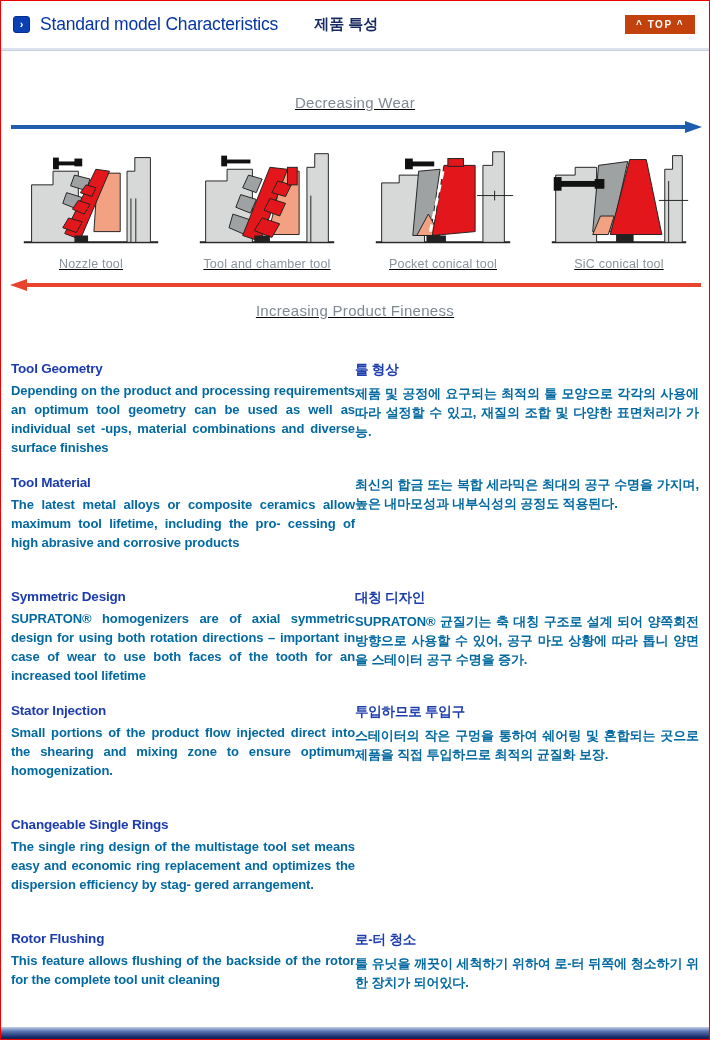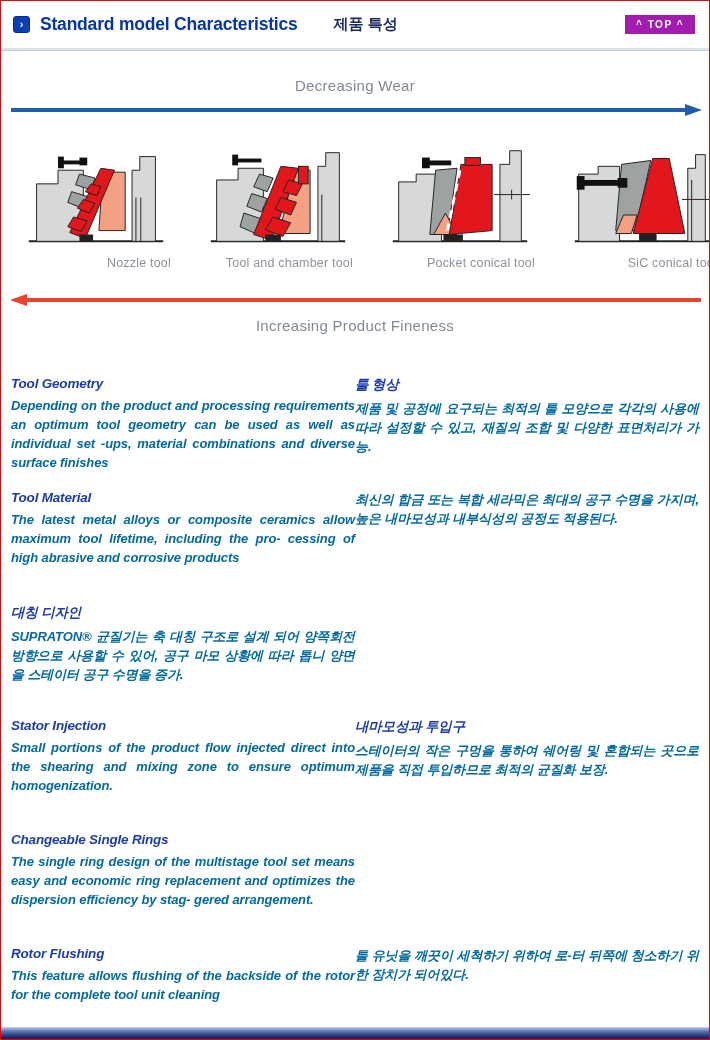--- a/index.html
+++ b/index.html
@@ -12,39 +12,39 @@
   .hdr{
     height:47px;display:flex;align-items:center;justify-content:space-between;
     padding:0 14px 0 12px;border-bottom:2px solid #dbe2ee;box-shadow:0 1px 0 #c5cfe0;
   }
   .hdr-left{display:flex;align-items:center;}
   .bullet{
     width:15px;height:15px;background:#0b3fb4;border:1px solid #072e8c;border-radius:3px;
     color:#fff;font-size:11px;font-weight:bold;display:inline-flex;align-items:center;
     justify-content:center;line-height:1;
   }
-  .ttl{font-size:17.5px;font-weight:bold;color:#0636a4;margin:0 0 0 10px;letter-spacing:-.2px;}
+  .ttl{font-size:17.5px;font-weight:normal;color:#0636a4;margin:0 0 0 10px;letter-spacing:-.2px;}
   .sub{font-size:15px;font-weight:bold;color:#17295e;margin-left:36px;}
   .topbtn{
-    background:#a21caf;color:#fff;font-size:10px;font-weight:bold;letter-spacing:1.5px;
+    background:#c2410c;color:#fff;font-size:10px;font-weight:bold;letter-spacing:1.5px;
     padding:4px 11px;text-decoration:none;cursor:pointer;border:0;
   }
   
-  .diag{padding-top:27px;}
+  .diag{padding-top:44px;text-decoration:underline;}
   .alabel{text-align:center;color:#7f8994;font-size:15px;letter-spacing:.3px;}
   .alabel.top{margin-bottom:9px;}
   .alabel.bot{margin-top:10px;}
   .arrow{display:block;margin:0 8px;}
   .tools{display:flex;justify-content:space-between;padding:8px 4px 0;}
-  .tools figure{margin:16px;width:172px;text-align:right;}
+  .tools figure{margin:0;width:172px;text-align:center;}
   .tools svg{display:block;margin:0 auto;}
   .tools figcaption{color:#8a929c;font-size:12.5px;margin-top:3px;letter-spacing:.2px;}
   
   .features{padding:42px 10px 0;}
-  .frow{display:grid;grid-template-columns:1fr 1fr;min-height:114px;font-style:italic;}
+  .frow{display:grid;grid-template-columns:1fr 1fr;min-height:114px;}
   .frow:last-child{min-height:0;}
   .frow h3{margin:0 0 5px;font-size:13.5px;font-weight:bold;color:#1c3cae;letter-spacing:-.2px;}
   .frow p{margin:0;font-size:13px;font-weight:bold;color:#0369a1;line-height:19px;
           text-align:justify;letter-spacing:-.1px;}
   
   .bbar{position:absolute;left:0;right:0;bottom:0;height:12px;
         background:linear-gradient(to bottom,#c3d0ea 0%,#5d76b5 35%,#1c326f 80%,#141f55 100%);}
 </style>
 </head>
 <body>
@@ -179,51 +179,56 @@
         <h3>Tool Material</h3>
         <p>The latest metal alloys or composite ceramics allow maximum tool lifetime, including the pro- cessing of high abrasive and corrosive products</p>
       </div>
       <div>
         <p>최신의 합금 또는 복합 세라믹은 최대의 공구 수명을 가지며, 높은 내마모성과 내부식성의 공정도 적용된다.</p>
       </div>
     </div>
 
     <div class="frow">
       <div>
+        <h3>Symmetric Design</h3>
+        <p>SUPRATON® homogenizers are of axial symmetric design for using both rotation directions – important in case of wear to use both faces of the tooth for an increased tool lifetime</p>
+      </div>
+      <div>
         <h3>대칭 디자인</h3>
         <p>SUPRATON® 균질기는 축 대칭 구조로 설계 되어 양쪽회전 방향으로 사용할 수 있어, 공구 마모 상황에 따라 톱니 양면을 스테이터 공구 수명을 증가.</p>
       </div>
     </div>
 
     <div class="frow">
       <div>
         <h3>Stator Injection</h3>
         <p>Small portions of the product flow injected direct into the shearing and mixing zone to ensure optimum homogenization.</p>
       </div>
       <div>
-        <h3>내마모성과 투입구</h3>
+        <h3>투입하므로 투입구</h3>
         <p>스테이터의 작은 구멍을 통하여 쉐어링 및 혼합되는 곳으로 제품을 직접 투입하므로 최적의 균질화 보장.</p>
       </div>
     </div>
 
     <div class="frow">
       <div>
         <h3>Changeable Single Rings</h3>
         <p>The single ring design of the multistage tool set means easy and economic ring replacement and optimizes the dispersion efficiency by stag- gered arrangement.</p>
       </div>
       <div>
       </div>
     </div>
 
     <div class="frow">
       <div>
         <h3>Rotor Flushing</h3>
         <p>This feature allows flushing of the backside of the rotor for the complete tool unit cleaning</p>
       </div>
       <div>
+        <h3>로-터 청소</h3>
         <p>툴 유닛을 깨끗이 세척하기 위하여 로-터 뒤쪽에 청소하기 위한 장치가 되어있다.</p>
       </div>
     </div>
 
   </section>
 
   <footer class="bbar"></footer>
 </div>
 
 </body></html>

